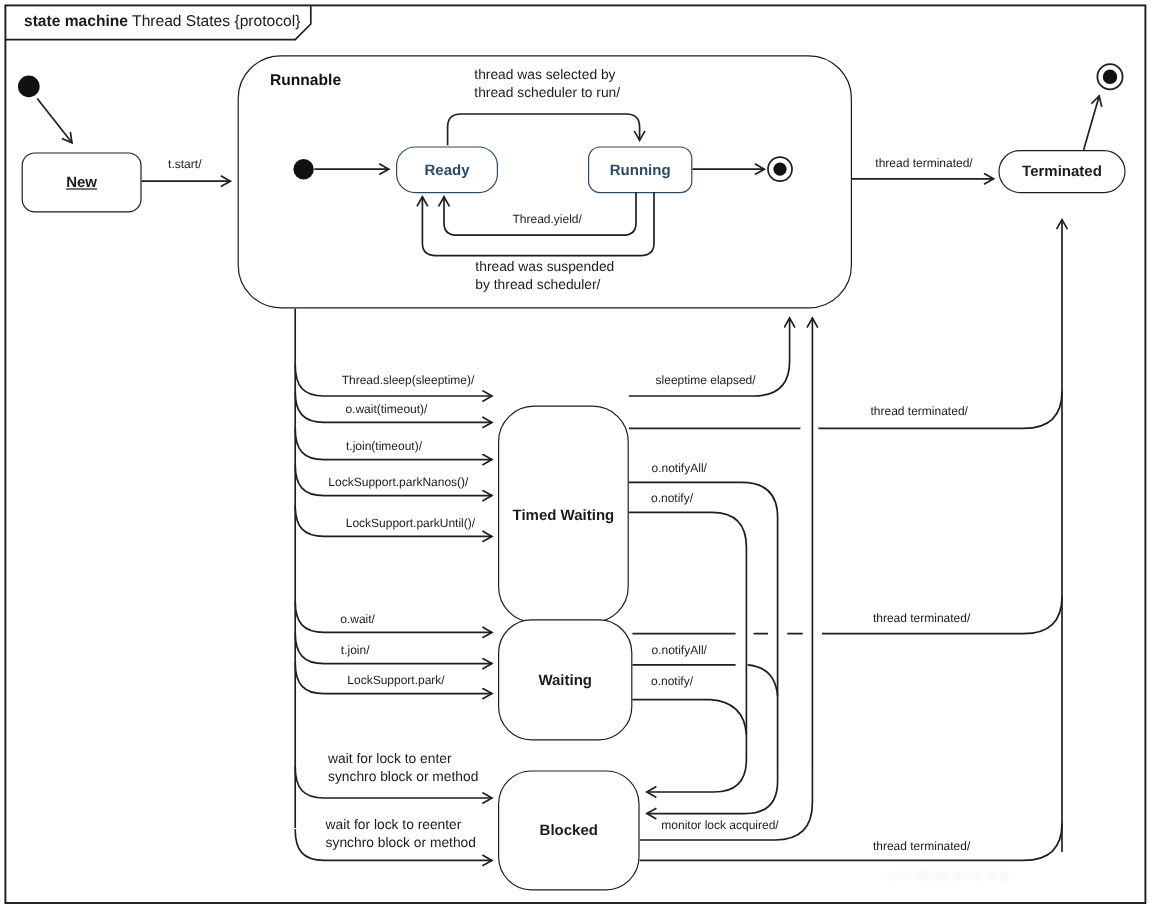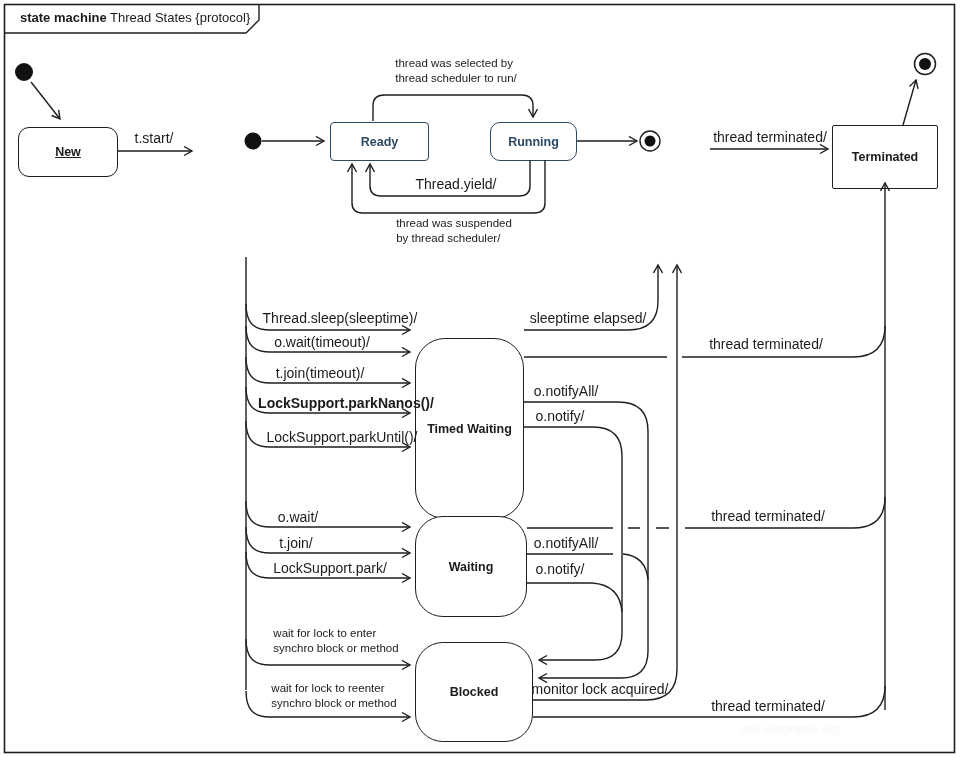--- a/index.html
+++ b/index.html
@@ -3,45 +3,48 @@
 <meta charset="utf-8">
 <style>
   html,body{margin:0;padding:0;background:#fff;}
   body{width:960px;height:757px;position:relative;font-family:"Liberation Sans",sans-serif;color:#1b1b1b;overflow:hidden;}
   .layer{position:absolute;left:0;top:0;width:960px;height:757px;}
   svg{position:absolute;left:0;top:0;pointer-events:none;}
   .state{position:absolute;background:#fff;border:1.5px solid #1e1e1e;display:flex;align-items:center;justify-content:center;font-weight:bold;font-size:12.5px;box-sizing:border-box;}
   .substate{color:#2d4a63;border-color:#2d4a63;}
   .composite{position:absolute;background:#fff;border:1.5px solid #1e1e1e;border-radius:36px;box-sizing:border-box;}
   .composite .region-label{position:absolute;left:26px;top:12px;font-weight:bold;font-size:13px;color:#111;}
-  .lbl{position:absolute;font-size:14px;white-space:nowrap;transform:translateX(-50%);text-align:right;line-height:14.5px;}
+  .lbl{position:absolute;font-size:10px;white-space:nowrap;transform:translateX(-50%);text-align:right;line-height:14.5px;}
   .lbl2{position:absolute;font-size:11.5px;transform:translateX(-50%);text-align:left;line-height:14.5px;white-space:nowrap;}
   .title-bar{position:absolute;left:20px;top:10px;font-size:13px;}
   .title-bar .b{font-weight:bold;}
   .watermark{position:absolute;left:700px;top:721px;width:180px;font-size:13px;font-style:italic;color:#000;opacity:0.05;filter:blur(1px);text-align:center;}
 </style>
 </head>
 <body>
 
 <div class="layer">
 
+  <div class="composite" style="left:198px;top:46px;width:512px;height:211px;">
+    <span class="region-label">Runnable</span>
+  </div>
 
   <div class="state" style="left:18px;top:127px;width:100px;height:50px;border-radius:11px;text-decoration:underline;">
     <span>New</span>
   </div>
 
-  <div class="state substate" style="left:330px;top:122px;width:99px;height:39px;border-radius:4px;">
+  <div class="state substate" style="left:330px;top:122px;width:85px;height:39px;border-radius:16px;">
     <span>Ready</span>
   </div>
 
   <div class="state substate" style="left:490px;top:122px;width:87px;height:39px;border-radius:10px;">
     <span>Running</span>
   </div>
 
-  <div class="state" style="left:832px;top:125px;width:106px;height:64px;border-radius:2px;">
+  <div class="state" style="left:832px;top:125px;width:106px;height:36px;border-radius:21px;">
     <span>Terminated</span>
   </div>
 
   <div class="state" style="left:415px;top:294px;width:109px;height:181px;border-radius:30px;margin-top:44px;">
     <span>Timed Waiting</span>
   </div>
 
   <div class="state" style="left:415px;top:504px;width:112px;height:101px;border-radius:28px;margin-top:12px;">
     <span>Waiting</span>
   </div>
@@ -147,21 +150,21 @@
   <div class="lbl2" style="left:454px;top:216px;">
     <div>thread was suspended</div>
     <div>by thread scheduler/</div>
   </div>
 
   <div class="lbl" style="left:770px;top:130px;">thread terminated/</div>
 
   <div class="lbl" style="left:340px;top:311px;">Thread.sleep(sleeptime)/</div>
   <div class="lbl" style="left:322px;top:335px;">o.wait(timeout)/</div>
   <div class="lbl" style="left:320px;top:366px;">t.join(timeout)/</div>
-  <div class="lbl" style="left:346px;top:396px;font-weight:bold;">LockSupport.parkNanos()/</div>
+  <div class="lbl" style="left:332px;top:396px;">LockSupport.parkNanos()/</div>
   <div class="lbl" style="left:330px;top:430px;padding-left:24px;">LockSupport.parkUntil()/</div>
   <div class="lbl" style="left:298px;top:510px;">o.wait/</div>
   <div class="lbl" style="left:296px;top:536px;">t.join/</div>
   <div class="lbl" style="left:330px;top:561px;">LockSupport.park/</div>
 
   <div class="lbl2" style="left:336px;top:626px;">
     <div>wait for lock to enter</div>
     <div>synchro block or method</div>
   </div>
   <div class="lbl2" style="left:334px;top:681px;">

